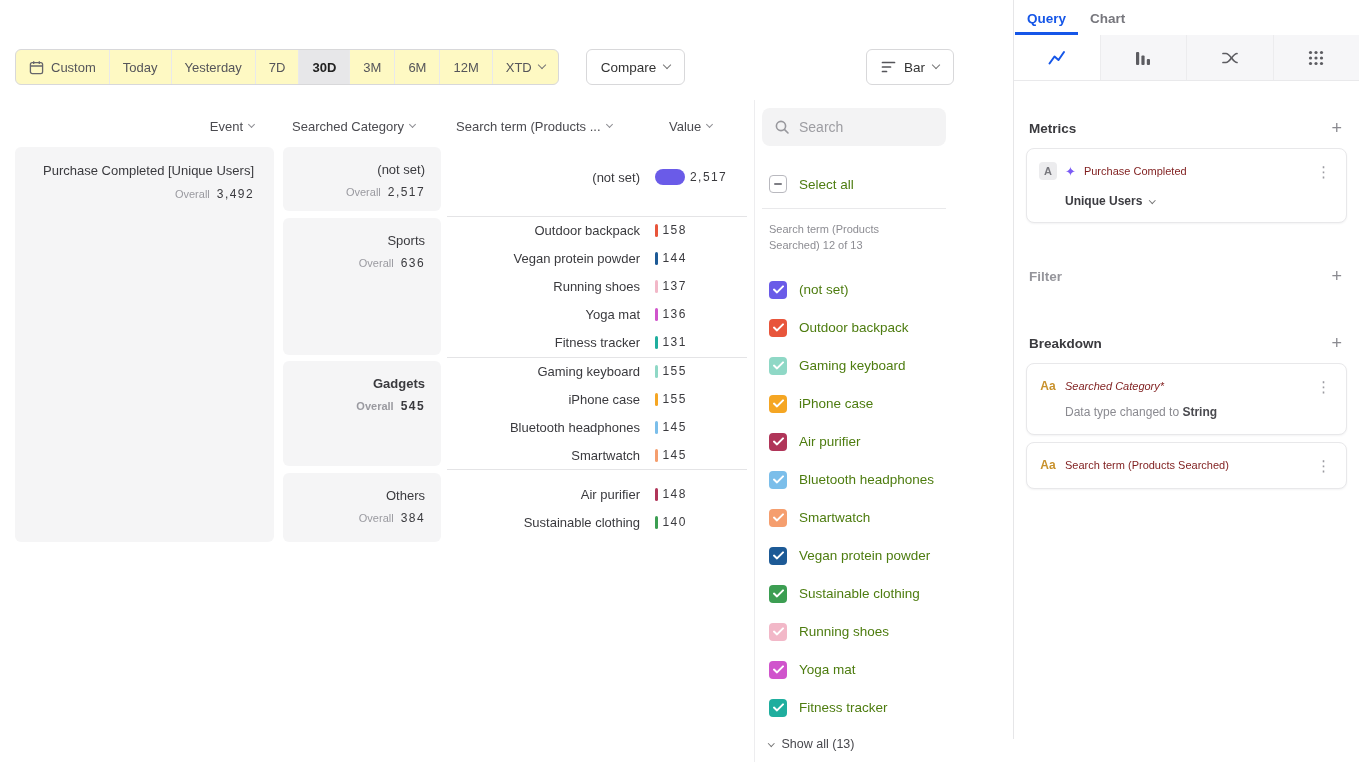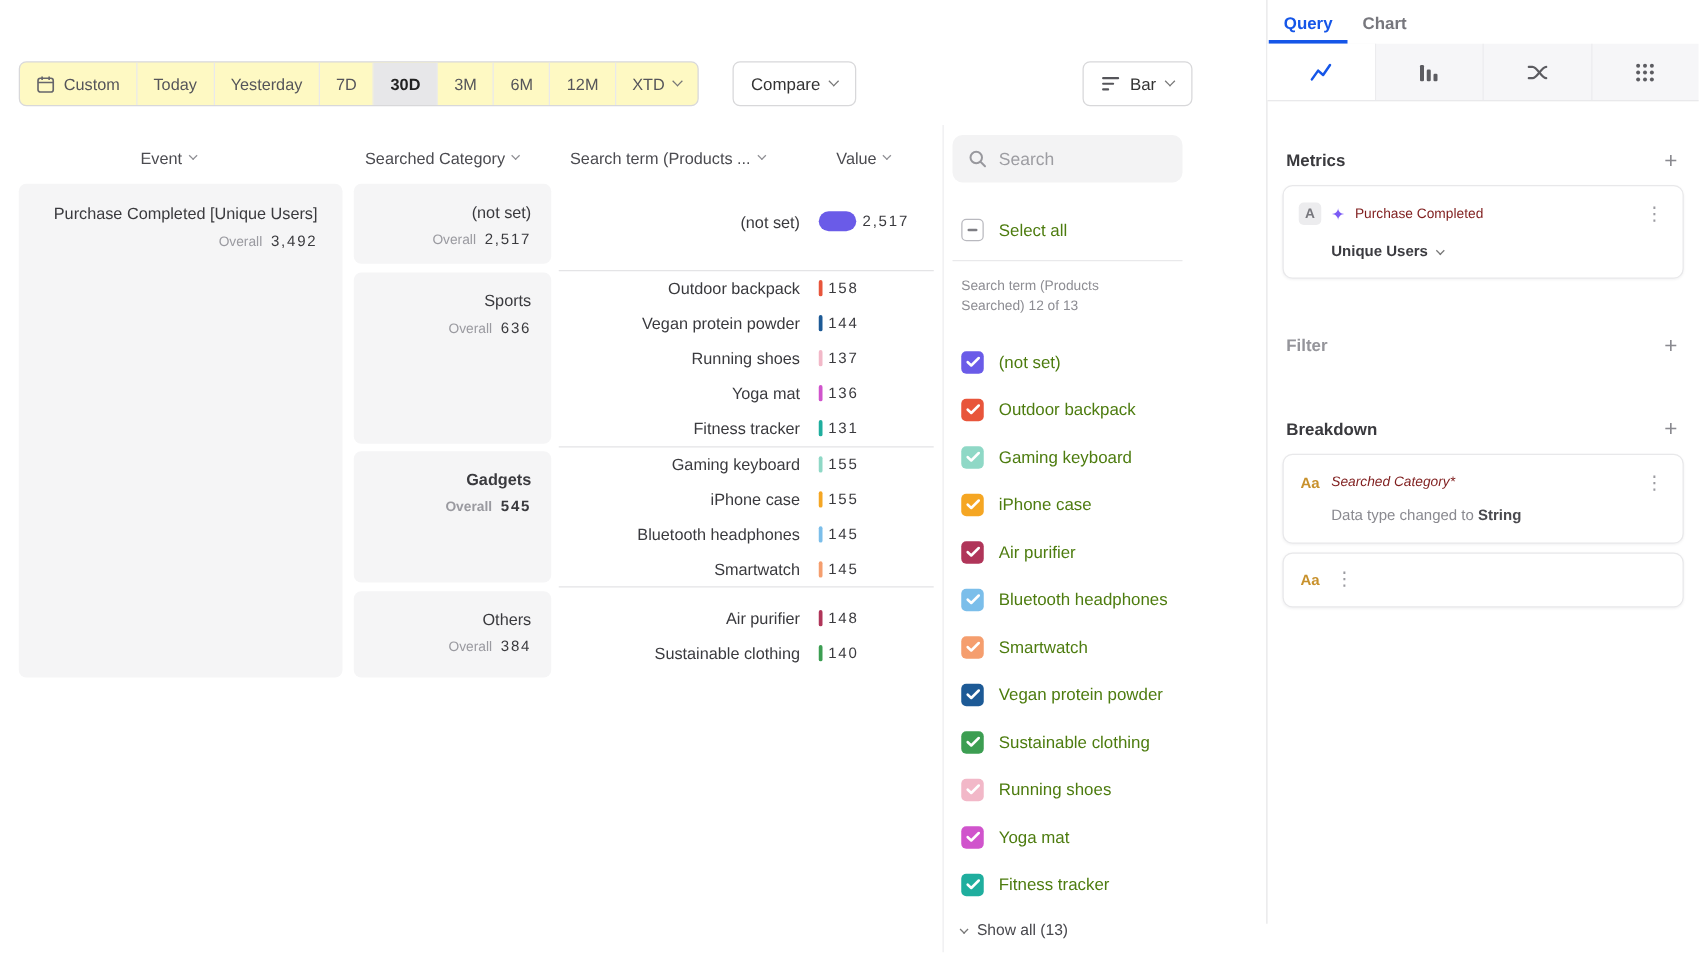--- a/index.html
+++ b/index.html
@@ -13,21 +13,21 @@
   .seg{display:flex;align-items:center;gap:7px;padding:0 13px;font-size:13px;color:#55555a;border-right:1px solid #e9e9eb;height:100%;}
   .seg:last-child{border-right:none;}
   .seg.selected{background:#e7e7e9;color:#222;font-weight:700;}
   .btn{display:flex;align-items:center;gap:8px;height:36px;padding:0 14px;border:1px solid #d8d8da;border-radius:6px;font-size:13.5px;color:#333;font-weight:500;background:#fff;}
   .compare{margin-left:27px;}
   .bar-btn{margin-left:auto;}
   .chev{width:6px;height:6px;border-right:1.5px solid #777;border-bottom:1.5px solid #777;transform:rotate(45deg);display:inline-block;position:relative;top:-2px;flex:none;}
 
   
   .col-head{position:absolute;top:118px;font-size:13px;color:#4b4b50;font-weight:500;display:flex;align-items:center;gap:6px;height:16px;}
-  .h-event{left:15px;width:239px;justify-content:center;}
+  .h-event{left:15px;width:239px;justify-content:flex-end;}
   .h-cat{left:292px;}
   .h-term{left:456px;}
   .h-value{left:669px;}
   .col-head .chev{width:5px;height:5px;border-color:#8e8e93;}
 
   
   .event-cell{position:absolute;left:15px;top:147px;width:259px;height:395px;background:#f5f5f6;border-radius:6px;padding:15px 20px 0 16px;text-align:right;}
   .event-name{font-size:13px;color:#3a3a3e;line-height:17px;}
   .cell-overall{margin-top:5px;}
   .ovl{font-size:11px;color:#9a9aa0;margin-right:7px;}
@@ -451,17 +451,18 @@
         <div class="qrow">
           <span class="aa-icon">Aa</span>
           <span class="qname it">Searched Category*</span>
           <span class="kebab">⋮</span>
         </div>
         <div class="bd-card-note">Data type changed to <b>String</b></div>
       </div>
       <div class="qcard">
         <div class="qrow">
           <span class="aa-icon">Aa</span>
+          <span class="qname">Search term (Products Searched)</span>
           <span class="kebab">⋮</span>
         </div>
       </div>
     </div>
 </div>
 
 </body></html>

